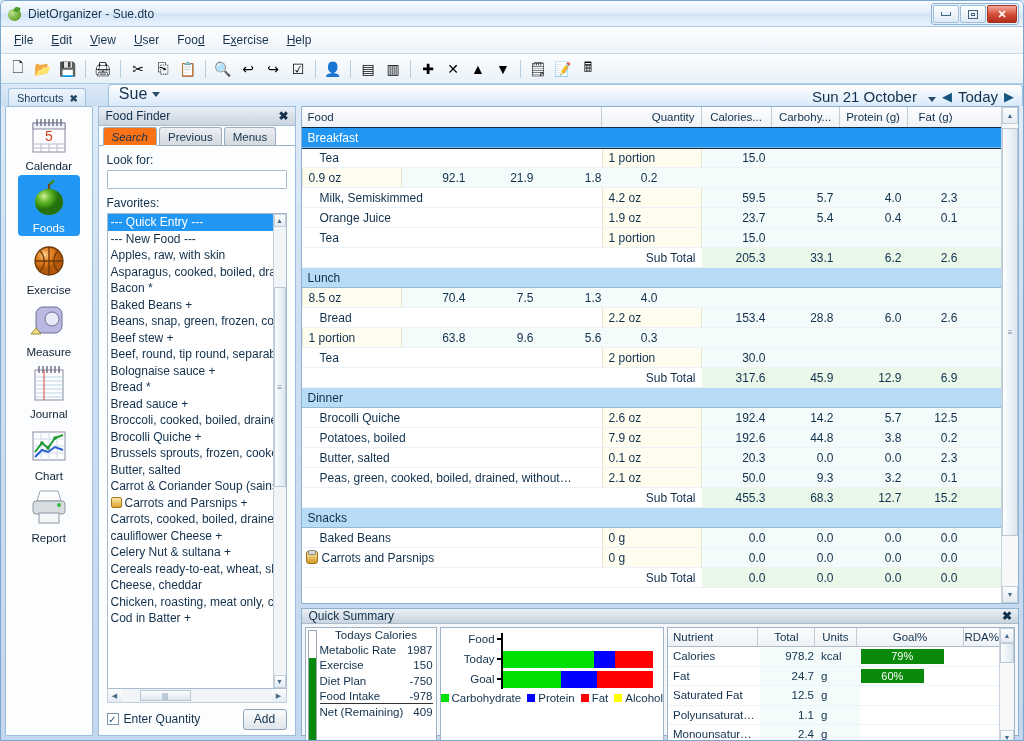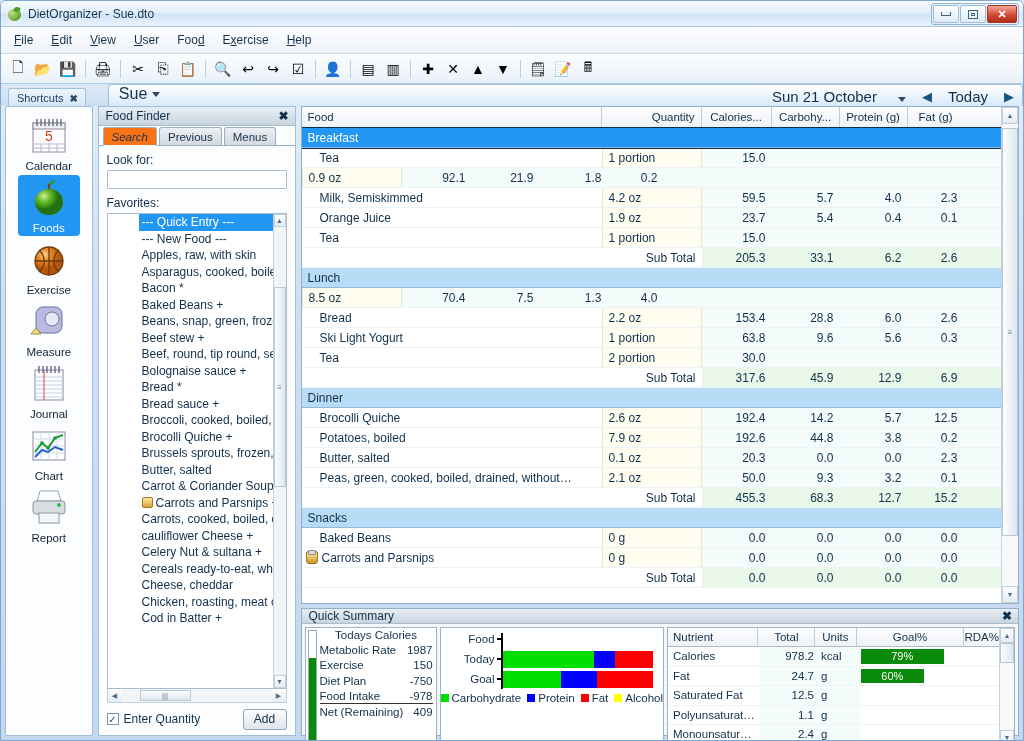--- a/index.html
+++ b/index.html
@@ -58,21 +58,21 @@
     border:1px solid #9fc0de; border-bottom:none; border-radius:3px 3px 0 0;
     display:flex; align-items:center; gap:6px; }
   .strip-tab .x { font-size:10px; font-weight:bold; color:#2a4b68; }
   .user-bar { flex:1; height:22px; margin-left:22px; display:flex; align-items:flex-start;
     padding-left:10px; background:linear-gradient(180deg,#ffffff,#d8e9fa);
     border:1px solid #9fc0de; border-bottom:none; border-radius:4px 4px 0 0; position:relative; }
   .user-name { font-size:16px; color:#14324e; }
   .caret-dn { width:0;height:0;border-left:4px solid transparent;border-right:4px solid transparent;
     border-top:5px solid #2a4b68; margin-left:5px; margin-top:7px; }
   .date-area { position:absolute; right:8px; top:0; height:22px;
-    display:flex; align-items:center; gap:16px; }
+    display:flex; align-items:center; gap:6px; }
   .date-txt { font-size:15px; color:#12304c; }
   .nav-arrow { font-size:13px; color:#17557f; }
   .today-lbl { font-size:15px; color:#12304c; }
   
   .body-wrap { position:absolute; left:0; right:0; top:105px; bottom:0; display:flex;
     padding:0 4px 4px 4px; }
   
   .rail { width:88px; background:#fbfdff; border:1px solid #9dbedc; border-radius:2px;
     display:flex; flex-direction:column; align-items:center; padding-top:6px; gap:1px; }
   .rail-item { width:62px; display:flex; flex-direction:column; align-items:center;
@@ -94,21 +94,21 @@
     display:flex; align-items:center; border:1px solid #9aafc2; border-bottom:none;
     border-radius:3px 3px 0 0; background:linear-gradient(180deg,#eceff3,#d3d9df); margin-right:2px; }
   .tab.active { background:#f97316; border-bottom:1px solid #fbfdff; margin-bottom:-1px; height:19px;font-style:italic; }
   .finder-body { padding:7px 8px 0 8px; flex:1; display:flex; flex-direction:column; }
   .fld-lbl { font-size:12px; color:#11304c; margin-bottom:3px; }
   .txt-input { height:19px; border:1px solid #a9bccd; background:#fff; border-radius:1px; }
   .favs-wrap { position:relative; flex:1; margin-bottom:4px; display:flex; flex-direction:column;}
   .listbox { flex:1; border:1px solid #a9bccd; background:#fff; overflow:hidden; position:relative; }
   .list-scroll { position:absolute; left:0; top:0; right:13px; bottom:0; overflow:hidden; }
   .lb-item { height:16.5px; padding:0 3px; font-size:12px; color:#11304c;
-    white-space:nowrap; overflow:hidden; display:flex; align-items:center;margin-left:31px; }
+    white-space:nowrap; overflow:hidden; display:flex; align-items:center; }
   .lb-item.sel { background:#2196f3; color:#fff; }
   .lb-ico { width:11px;height:11px;margin-right:3px;flex:0 0 auto;
     background:linear-gradient(180deg,#ffe9a8,#d9a32c); border:1px solid #a5791d; border-radius:2px; }
   .vsb { position:absolute; right:0; top:0; width:13px; bottom:0;
     background:#f2f5f8; border-left:1px solid #c3d0dc; display:flex; flex-direction:column; }
   .sb-btn { height:13px; display:flex; align-items:center; justify-content:center;
     background:linear-gradient(180deg,#fdfefe,#e4ebf2); border:1px solid #c3d0dc; font-size:7px; color:#4a6b88; }
   .sb-thumb { background:linear-gradient(90deg,#fdfefe,#dce6ef); border:1px solid #b9c8d6;
     display:flex; align-items:center; justify-content:center; font-size:8px; color:#6b8099; }
   .hsb { height:14px; background:#f2f5f8; border:1px solid #c3d0dc; border-top:none;
@@ -600,23 +600,20 @@
                   <span>Bread</span>
                 </div>
                 <div class="cell-qty">2.2 oz</div>
                 <div class="cell-n">153.4</div>
                 <div class="cell-n w68">28.8</div>
                 <div class="cell-n w68">6.0</div>
                 <div class="cell-n w56">2.6</div>
                 <div class="grow"></div>
               </div>
               <div class="row">
-                <div class="cell-food">
-                  <span>Ski Light Yogurt</span>
-                </div>
                 <div class="cell-qty">1 portion</div>
                 <div class="cell-n">63.8</div>
                 <div class="cell-n w68">9.6</div>
                 <div class="cell-n w68">5.6</div>
                 <div class="cell-n w56">0.3</div>
                 <div class="grow"></div>
               </div>
               <div class="row">
                 <div class="cell-food">
                   <span>Tea</span>

